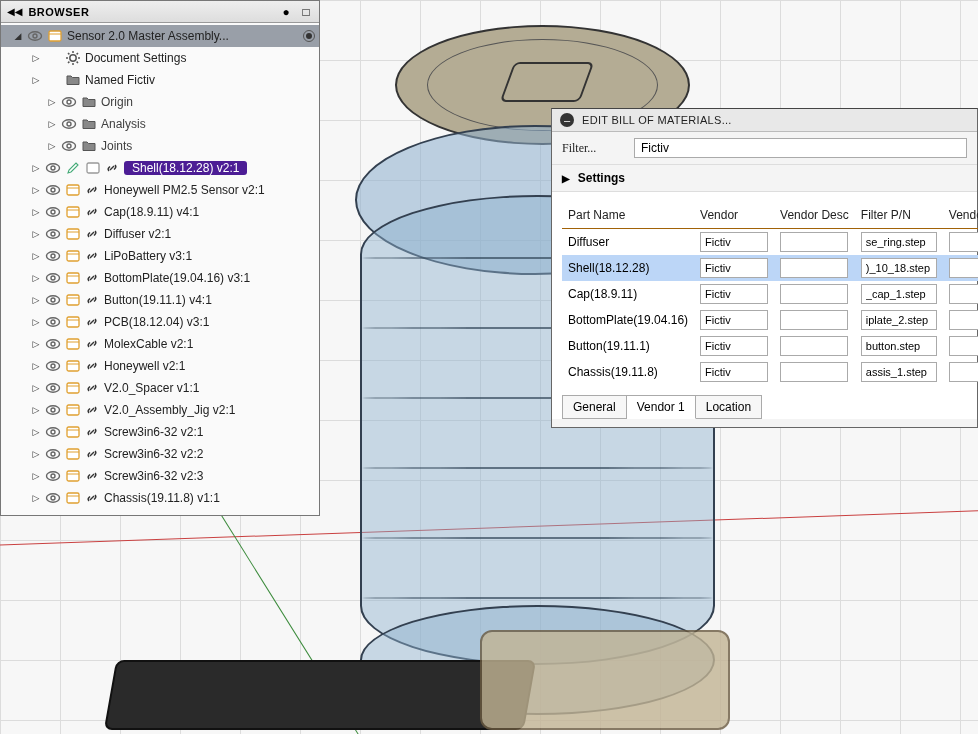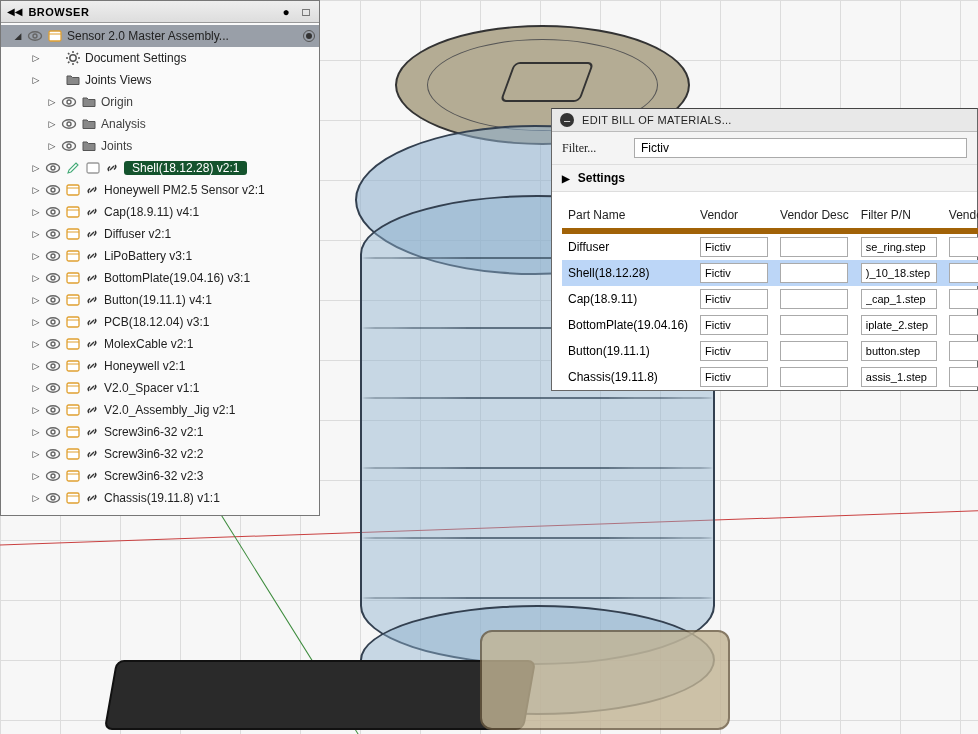--- a/index.html
+++ b/index.html
@@ -46,21 +46,21 @@
 
 .tree { padding:2px 0 6px 0; }
 .tree-row {
   display:flex; align-items:center; gap:4px;
   padding:1px 4px; height:22px; white-space:nowrap;
 }
 .tree-row.root { background:#999fa8; color:#fff; }
 .tree-row.root .label { font-weight:500; }
 .tree-row.selected { }
 .tree-row.selected .label-chip {
-  background:#14532d; color:#fff; padding:0 8px; border-radius:3px;
+  background:#4c1d95; color:#fff; padding:0 8px; border-radius:3px;
 }
 .indent { display:inline-block; }
 .tri { width:10px; font-size:9px; color:#333; cursor:pointer; text-align:center;}
 .tri.open { transform:none; }
 .eye { width:16px; height:16px; cursor:pointer; }
 .eye svg { width:16px; height:16px; stroke:#666; fill:none; stroke-width:1.4;}
 .ico { width:16px; height:16px; display:flex; align-items:center; justify-content:center; }
 .radio { width:12px; height:12px; border:1px solid #555; border-radius:50%; display:inline-flex; align-items:center; justify-content:center;}
 .radio.on::after { content:""; width:6px; height:6px; background:#333; border-radius:50%;}
 .label { color:#222; }
@@ -76,21 +76,21 @@
 .bom-header { display:flex; align-items:center; gap:8px; padding:4px 8px; background:#e8e8e8; border-bottom:1px solid #bbb;}
 .bom-header .minus { width:14px;height:14px;border-radius:50%;background:#333;color:#fff;display:flex;align-items:center;justify-content:center;font-size:11px;cursor:pointer;}
 .bom-header .title { font-size:11px; letter-spacing:.3px; color:#222;}
 .bom-row { display:flex; align-items:center; gap:12px; padding:6px 10px; border-bottom:1px solid #ddd;}
 .bom-row .lbl { width:60px; color:#222;font-family:Liberation Serif, serif;}
 .bom-row input.filter { flex:1; height:20px; border:1px solid #aaa; padding:0 6px; font-size:12px;}
 .bom-settings { display:flex; align-items:center; gap:8px; padding:6px 10px; border-bottom:1px solid #ddd; font-weight:600; cursor:pointer;}
 .bom-settings .chev { font-size:10px;}
 .bom-body { background:#fff; padding:10px 10px 0 10px;}
 .bom-table { width:100%; border-collapse:collapse; font-size:12px;}
-.bom-table th { text-align:left; font-weight:400; color:#222; padding:6px 6px; border-bottom:6px solid #a16207; white-space:nowrap;}
+.bom-table th { text-align:left; font-weight:400; color:#222; padding:6px 6px; border-bottom:1px solid #a16207; white-space:nowrap;}
 .bom-table td { padding:3px 6px; vertical-align:middle;}
 .bom-table tr.hl td { background:#bcd6f7;}
 .cell-input { width:68px; height:20px; border:1px solid #aaa; padding:0 4px; font-size:11px;}
 .cell-input.wide { width:76px;}
 .bom-tabs { display:flex; gap:0; margin:10px 0 8px 0;}
 .bom-tab { border:1px solid #aaa; padding:4px 10px; font-size:12px; background:#f7f7f7; cursor:pointer;}
 .bom-tab.active { background:#fff; border-bottom-color:#fff; position:relative;}
 .bom-tab + .bom-tab { border-left:none;}
 .bom-note { font-style:italic; color:#444; padding:6px 12px 12px 12px; font-size:11.5px; line-height:1.35;}
 
@@ -190,21 +190,21 @@
      <span class="indent" style="width:22px"></span>
      <span class="tri">▷</span>
      <span style="width:16px"></span>
 
      <span class="ico">
           <svg viewBox="0 0 16 16">
             <use href="#i-folder"></use>
           </svg>
         </span>
 
-     <span class="label">Joints Views</span>
+     <span class="label">Named Fictiv</span>
    </div>
       <div class="tree-row dim ">
      <span class="indent" style="width:38px"></span>
      <span class="tri">▷</span>
      <span class="eye"><svg viewBox="0 0 16 16">
             <use href="#i-eye"></use>
           </svg></span>
 
      <span class="ico">
           <svg viewBox="0 0 16 16">
@@ -617,14 +617,19 @@
    </tr>
           <tr class="">
      <td>Chassis(19.11.8)</td>
      <td><input class="cell-input" value="Fictiv" style=""></td>
      <td><input class="cell-input" value="" style=""></td>
      <td><input class="cell-input wide" value="assis_1.step" style=""></td>
      <td><input class="cell-input" style="width: 30px;" value=""></td>
    </tr>
         </tbody>
     </table>
+    <div class="bom-tabs" id="bom-tabs">
+        <div class="bom-tab ">General</div>
+        <div class="bom-tab active">Vendor 1</div>
+        <div class="bom-tab ">Location</div>
+      </div>
   </div>
 </div>
 
 </body></html>

